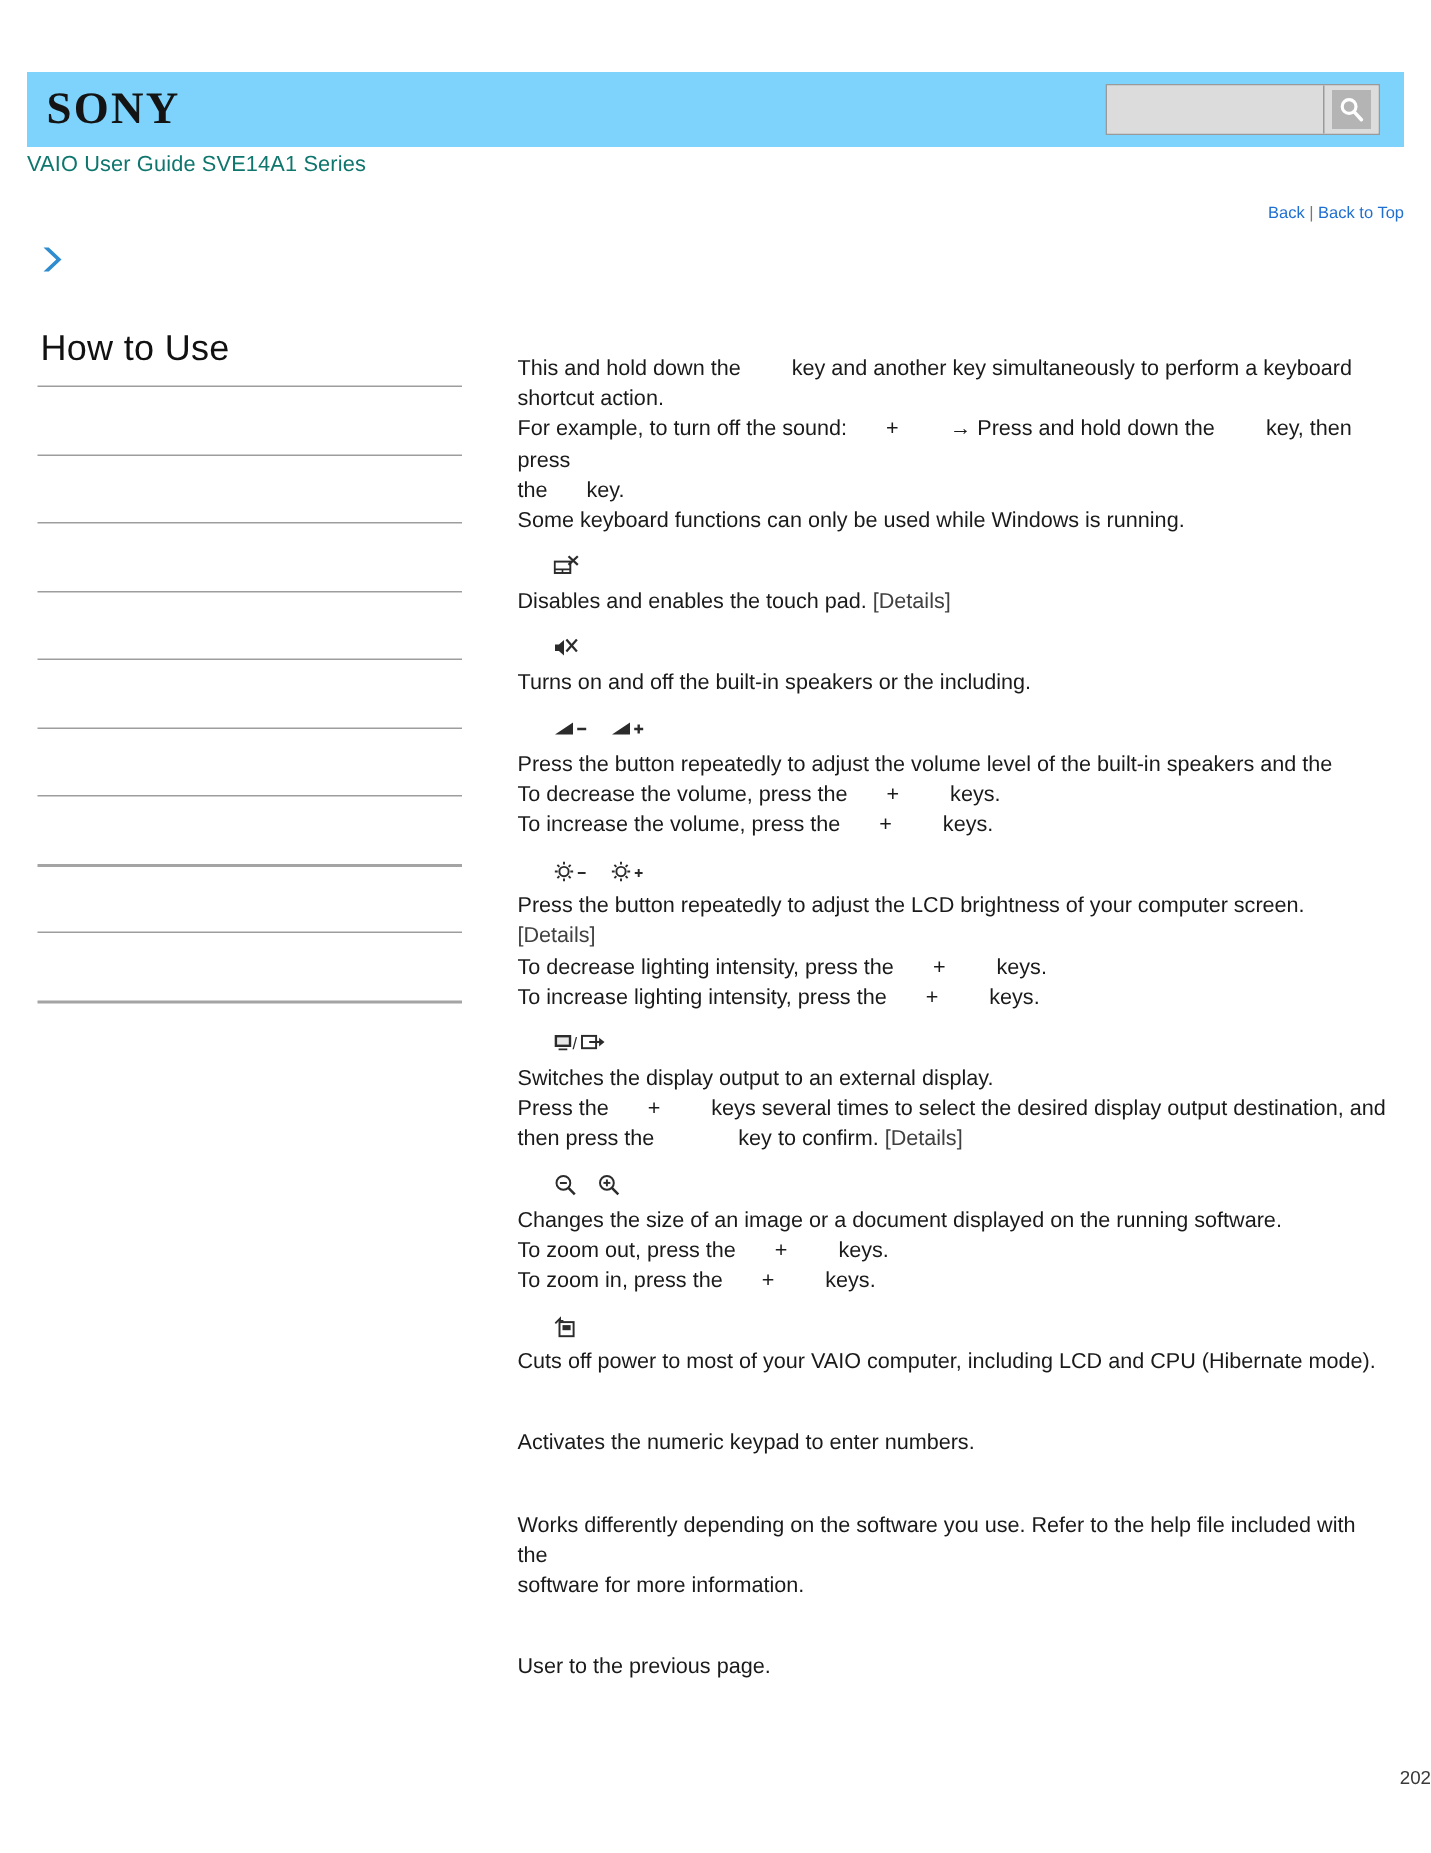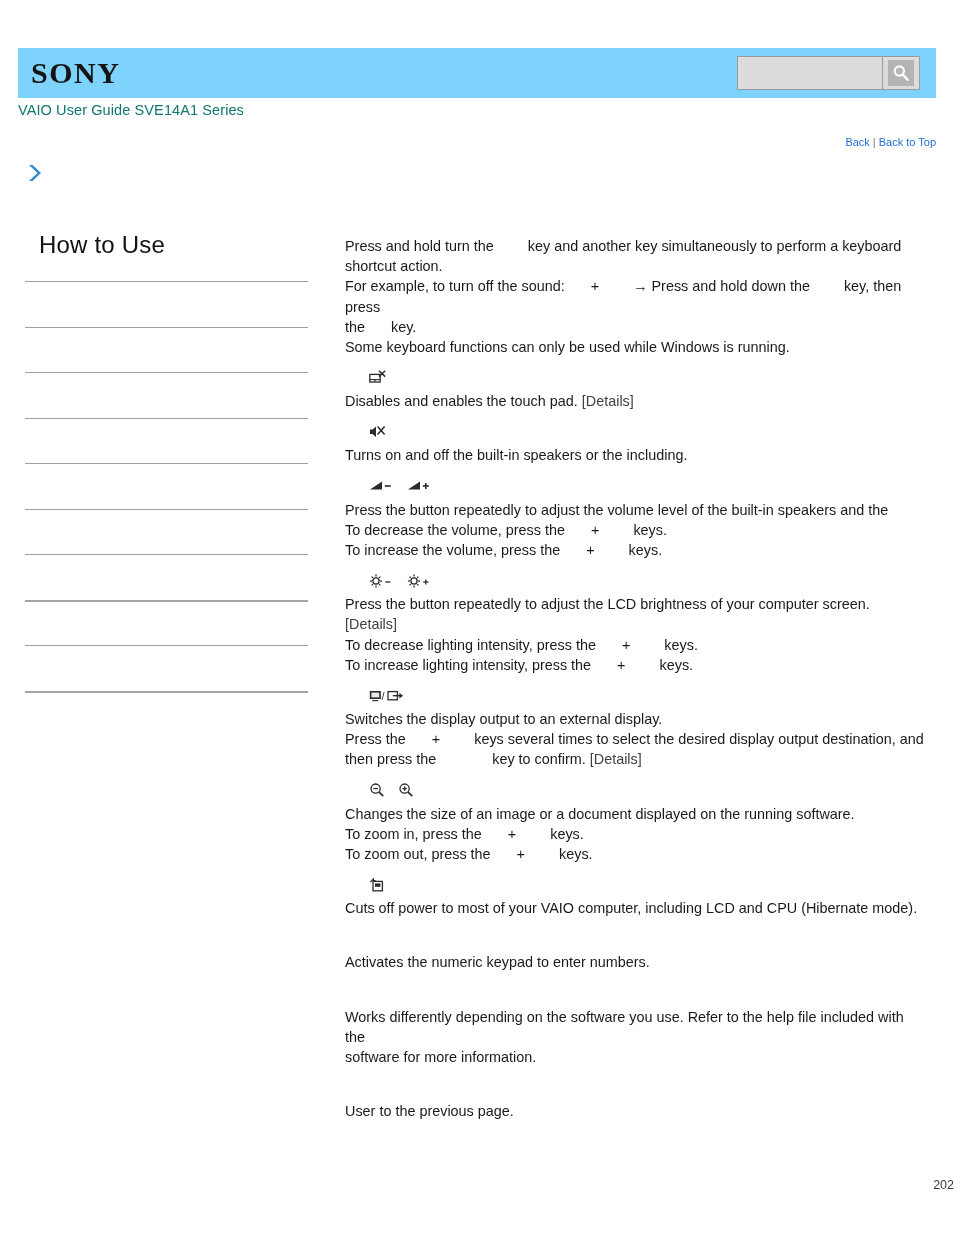--- a/index.html
+++ b/index.html
@@ -130,21 +130,21 @@
   .sidebar {
     position: absolute;
     left: 25px;
     top: 218px;
     width: 283px;
   }
   .sidebar-title {
     font-size: 24px;
     font-weight: normal;
     color: #111;
-    margin: 12px;
+    margin: 0;
     padding: 0 0 9px 2px;
     line-height: 30px;
     letter-spacing: 0.2px;
   }
   .sb-item {
     height: 45.5px;
     box-sizing: border-box;
     border-top: 1px solid #9d9d9d;
     font-size: 13.5px;
     color: #222;
@@ -268,21 +268,21 @@
       <span></span>
     </div>
   <div class="sb-item thick">
       <span></span>
     </div>
 </div>
 
 <div class="content">
 
   <div class="para">
-    <div><span>Press and hold turn the</span><span class="keygap"></span><span>key and another key simultaneously to perform a keyboard</span></div>
+    <div><span>This and hold down the</span><span class="keygap"></span><span>key and another key simultaneously to perform a keyboard</span></div>
     <div>shortcut action.</div>
     <div><span>For example, to turn off the sound:</span><span class="keygap narrow"></span><span>+</span><span class="keygap"></span><span>→ Press and hold down the</span><span class="keygap"></span><span>key, then press</span></div>
     <div><span>the</span><span class="keygap narrow"></span><span>key.</span></div>
     <div>Some keyboard functions can only be used while Windows is running.</div>
   </div>
 
   <div class="icon-row">
     <span class="keyglyph">
       <svg width="17" height="16" viewBox="0 0 17 16" aria-hidden="true">
         <rect x="0.8" y="4.4" width="10.4" height="7.6" fill="none" stroke="#2b2b2b" stroke-width="1.3"></rect>
@@ -403,22 +403,22 @@
       <svg width="16" height="16" viewBox="0 0 16 16" aria-hidden="true">
         <circle cx="6.6" cy="6.6" r="4.6" fill="none" stroke="#2b2b2b" stroke-width="1.3"></circle>
         <line x1="4.3" y1="6.6" x2="8.9" y2="6.6" stroke="#2b2b2b" stroke-width="1.3"></line>
         <line x1="6.6" y1="4.3" x2="6.6" y2="8.9" stroke="#2b2b2b" stroke-width="1.3"></line>
         <line x1="10.1" y1="10.1" x2="14.2" y2="14.2" stroke="#2b2b2b" stroke-width="1.7"></line>
       </svg>
     </span>
   </div>
   <div class="para">
     <div>Changes the size of an image or a document displayed on the running software.</div>
+    <div><span>To zoom out, press the</span><span class="keygap narrow"></span><span>+</span><span class="keygap"></span><span>keys.</span></div>
     <div><span>To zoom in, press the</span><span class="keygap narrow"></span><span>+</span><span class="keygap"></span><span>keys.</span></div>
-    <div><span>To zoom out, press the</span><span class="keygap narrow"></span><span>+</span><span class="keygap"></span><span>keys.</span></div>
   </div>
 
   <div class="icon-row">
     <span class="keyglyph">
       <svg width="16" height="16" viewBox="0 0 16 16" aria-hidden="true">
         <rect x="4" y="4.4" width="9.4" height="9.4" fill="none" stroke="#2b2b2b" stroke-width="1.3"></rect>
         <rect x="6" y="6.4" width="5.4" height="3.4" fill="#2b2b2b"></rect>
         <path d="M1.2 5.2 L4.4 2 L4.4 3.6 L6.6 3.6" fill="none" stroke="#2b2b2b" stroke-width="1.2"></path>
       </svg>
     </span>

